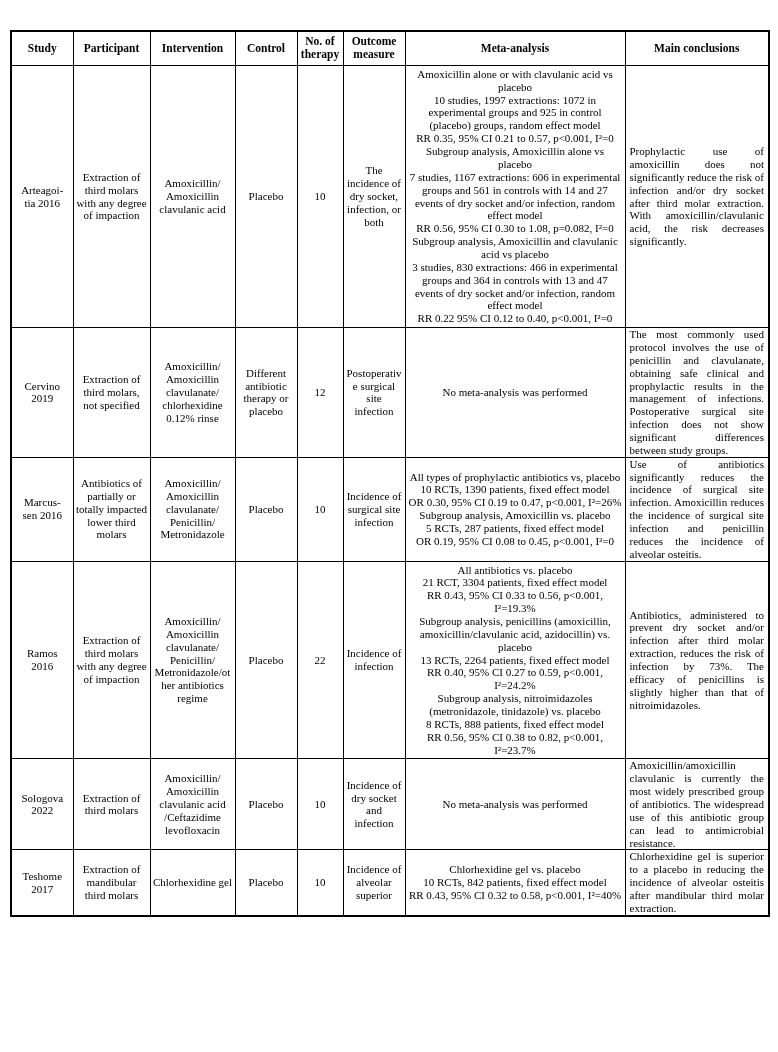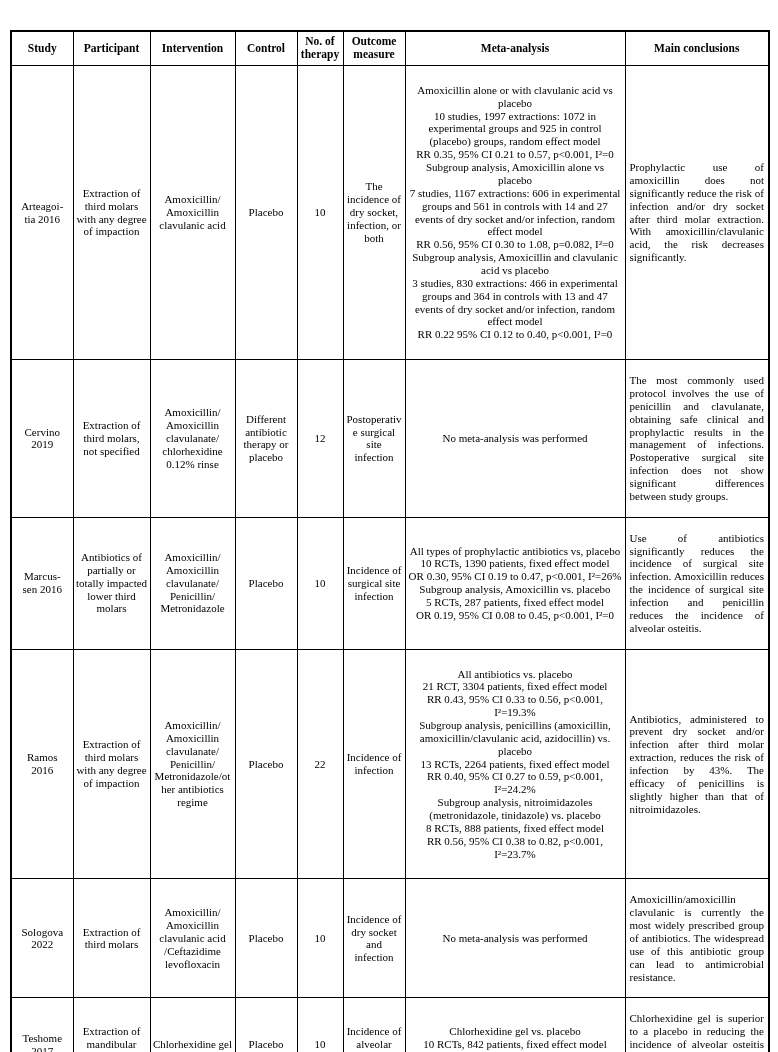--- a/index.html
+++ b/index.html
@@ -35,25 +35,25 @@
     white-space: pre-line;
     word-wrap: break-word;
   }
   th {
     font-weight: bold;
     font-size: 11.5px;
     padding: 3px 2px;
   }
   td.conclusions {
     text-align: justify;
-    padding: 14px 4px;
+    padding: 0 4px;
     font-family: Liberation Serif, serif;
   }
   td.meta {
-    padding: 18px 3px;
+    padding: 2px 3px;
   }
   col.c-study        { width: 62px; }
   col.c-participant  { width: 77px; }
   col.c-intervention { width: 85px; }
   col.c-control      { width: 62px; }
   col.c-nostudies    { width: 46px; }
   col.c-outcome      { width: 62px; }
   col.c-meta         { width: 220px; }
   col.c-conclusions  { width: 144px; }
 </style>
@@ -143,21 +143,21 @@
         <td>Incidence of infection</td>
         <td class="meta">All antibiotics vs. placebo
 21 RCT, 3304 patients, fixed effect model
 RR 0.43, 95% CI 0.33 to 0.56, p&lt;0.001, I²=19.3%
 Subgroup analysis, penicillins (amoxicillin, amoxicillin/clavulanic acid, azidocillin) vs. placebo
 13 RCTs, 2264 patients, fixed effect model
 RR 0.40, 95% CI 0.27 to 0.59, p&lt;0.001, I²=24.2%
 Subgroup analysis, nitroimidazoles (metronidazole, tinidazole) vs. placebo
 8 RCTs, 888 patients, fixed effect model
 RR 0.56, 95% CI 0.38 to 0.82, p&lt;0.001, I²=23.7%</td>
-        <td class="conclusions">Antibiotics, administered to prevent dry socket and/or infection after third molar extraction, reduces the risk of infection by 43%. The efficacy of penicillins is slightly higher than that of nitroimidazoles.</td>
+        <td class="conclusions">Antibiotics, administered to prevent dry socket and/or infection after third molar extraction, reduces the risk of infection by 73%. The efficacy of penicillins is slightly higher than that of nitroimidazoles.</td>
       </tr>
       <tr>
         <td>Sologova
 2022</td>
         <td>Extraction of third molars</td>
         <td>Amoxicillin/ Amoxicillin clavulanic acid /Ceftazidime levofloxacin</td>
         <td>Placebo</td>
         <td>10</td>
         <td>Incidence of dry socket and infection</td>
         <td class="meta">No meta-analysis was performed</td>

